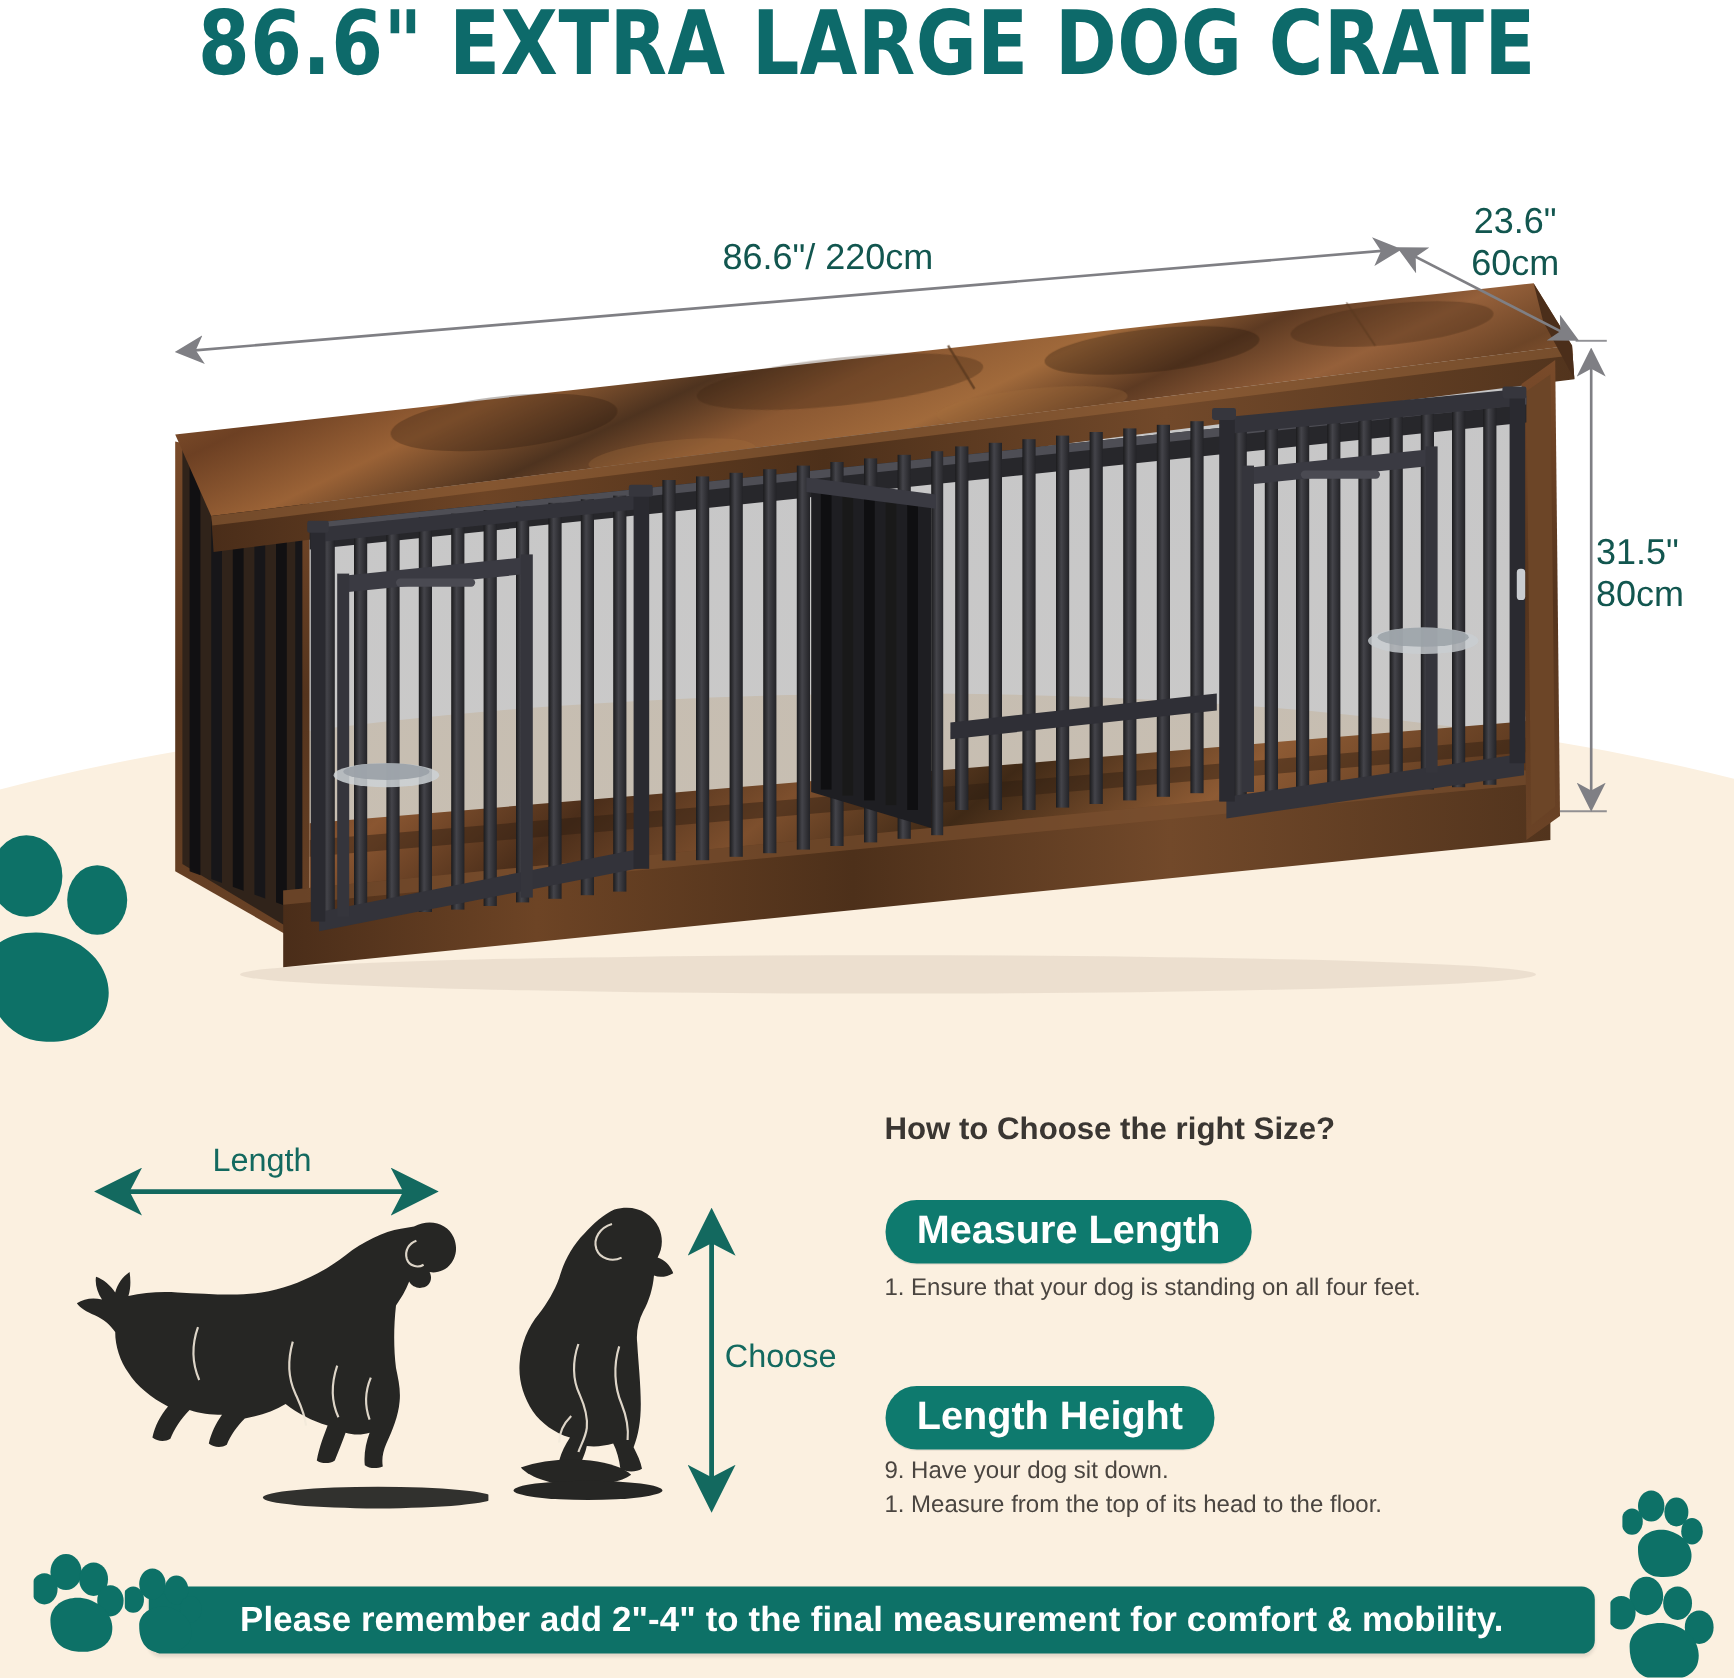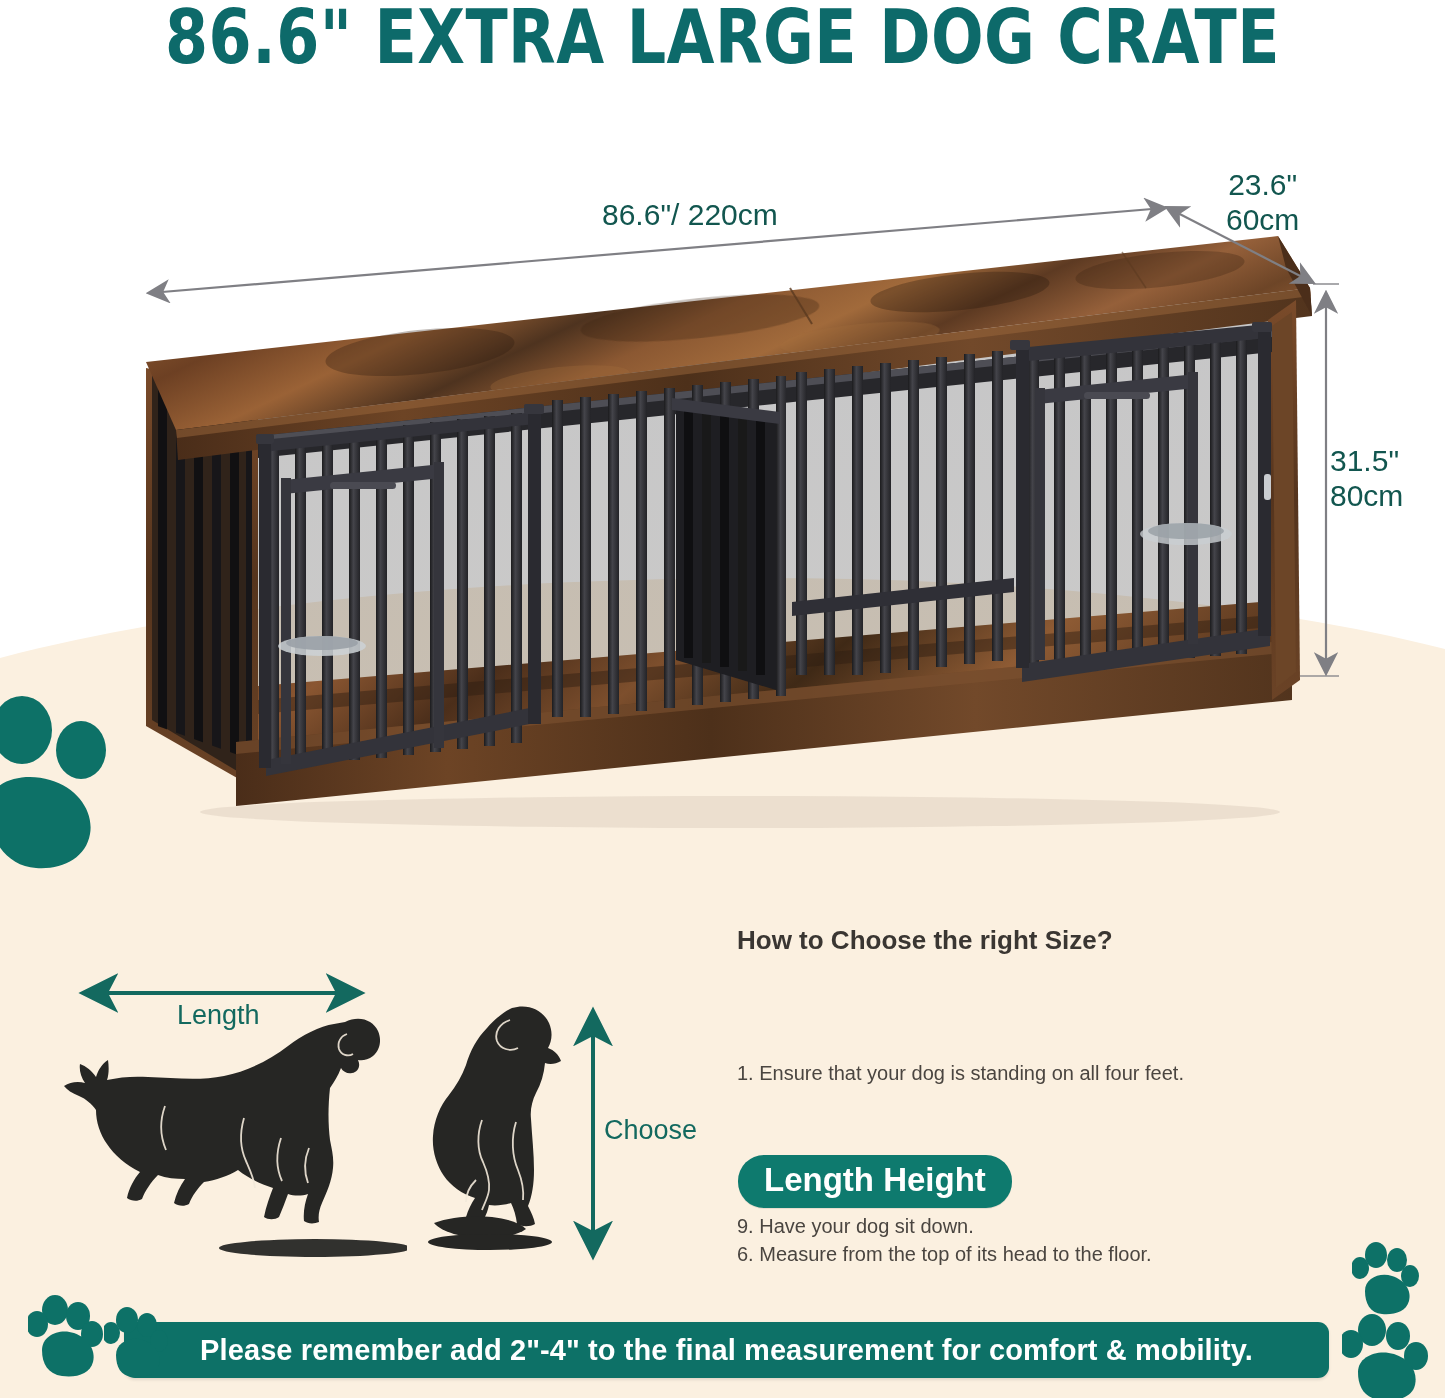--- a/index.html
+++ b/index.html
@@ -91,21 +91,21 @@
     font-family:"Liberation Sans Narrow","Liberation Sans","DejaVu Sans",sans-serif;
     font-weight:700;font-size:29px;letter-spacing:.1px;white-space:nowrap;
   }
 
   
   .meas-label{
     position:absolute;z-index:8;color:#13695f;
     font-family:"Liberation Sans","DejaVu Sans",sans-serif;
     font-weight:400;font-size:27px;white-space:nowrap;
   }
-  #label-length{left:177px;top:1000px;}
+  #label-length{left:177px;top:952px;}
   #label-height{left:604px;top:1115px;}
 </style>
 </head>
 <body>
 
 <div class="stage">
 
   <div class="cream-blob"></div>
 
   <svg class="svgprod" viewBox="0 0 1445 1398">
@@ -499,27 +499,28 @@
       <path d="M112,124 C107,140 108,158 114,172 C118,182 120,192 119,202"></path>
       <path d="M72,182 C66,188 62,196 62,204"></path>
     </g>
   </svg>
 
   <div class="meas-label" id="label-length">Length</div>
   <div class="meas-label" id="label-height">Choose</div>
 
   <div class="howto-title">How to Choose the right Size?</div>
 
+  <div class="pill" id="pill-length">Measure Length</div>
   <div class="steps" id="steps-length">
     <div>1. Ensure that your dog is standing on all four feet.</div>
   </div>
 
   <div class="pill" id="pill-height">Length Height</div>
   <div class="steps" id="steps-height">
     <div>9. Have your dog sit down.</div>
-    <div>6. Measure from the top of its head to the floor.</div>
+    <div>1. Measure from the top of its head to the floor.</div>
   </div>
 
   <div class="banner">
     <span>Please remember add 2"-4" to the final measurement for comfort &amp; mobility.</span>
   </div>
 
 </div>
 
 </body></html>

